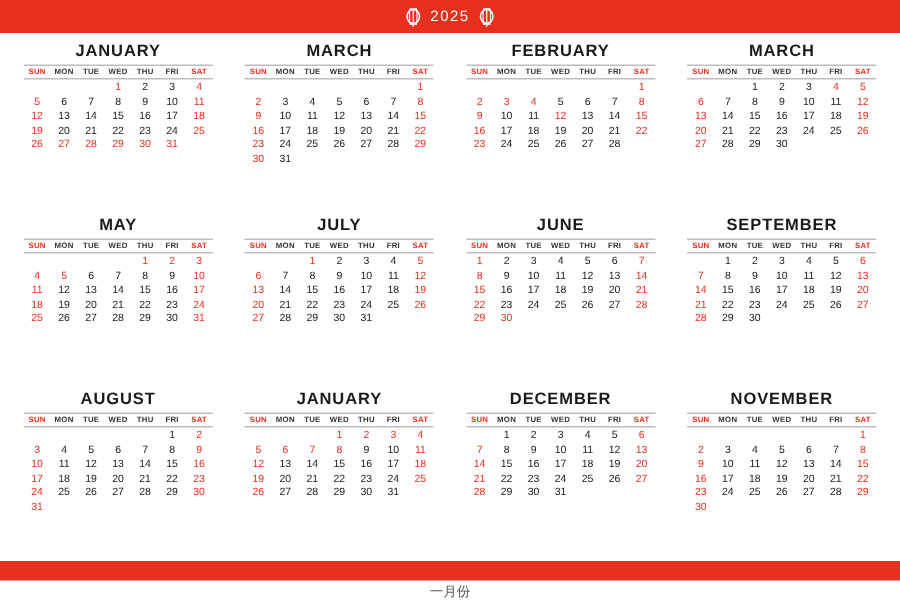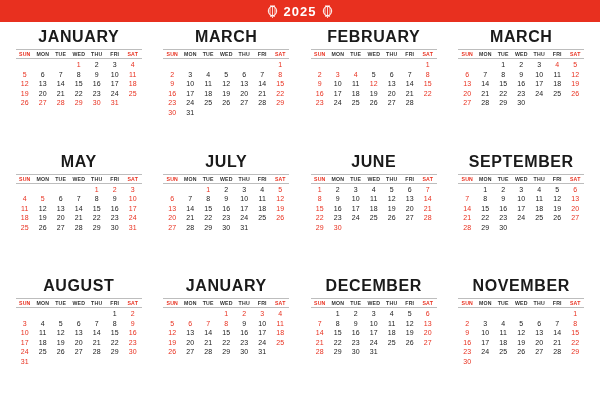--- a/index.html
+++ b/index.html
@@ -26,22 +26,22 @@
     height: 22px;
     background: #e8301f;
     display: flex;
     align-items: center;
     justify-content: center;
     gap: 6px;
     flex: 0 0 auto;
   }
   .header .year {
     color: #ffffff;
-    font-size: 13px;
-    font-weight: bold;
+    font-size: 10px;
+    font-weight: normal;
     letter-spacing: 1px;
   }
   .lantern {
     width: 11px;
     height: 13px;
     position: relative;
     display: inline-block;
   }
   .lantern svg { display: block; }
 
@@ -55,21 +55,21 @@
     column-gap: 6px;
     row-gap: 2px;
     box-sizing: border-box;
   }
   .month {
     display: flex;
     flex-direction: column;
     align-items: center;
   }
   .month-name {
-    font-size: 16px;
+    font-size: 11px;
     font-weight: bold;
     color: #1a1a1a;
     letter-spacing: 0.6px;
     margin-bottom: 3px;
   }
   .dow-row {
     display: grid;
     grid-template-columns: repeat(7, 1fr);
     width: 126px;
     border-top: 1px solid #bdbdbd;
@@ -719,14 +719,17 @@
           <div class="day">25</div>
           <div class="day">26</div>
           <div class="day">27</div>
           <div class="day">28</div>
           <div class="day red">29</div>
           <div class="day red">30</div>
         </div>
       </div>
     </div>
 
+  <div class="footer">
+    <div class="footer-caption">一月份</div>
+  </div>
 
 </div>
 
 </body></html>

